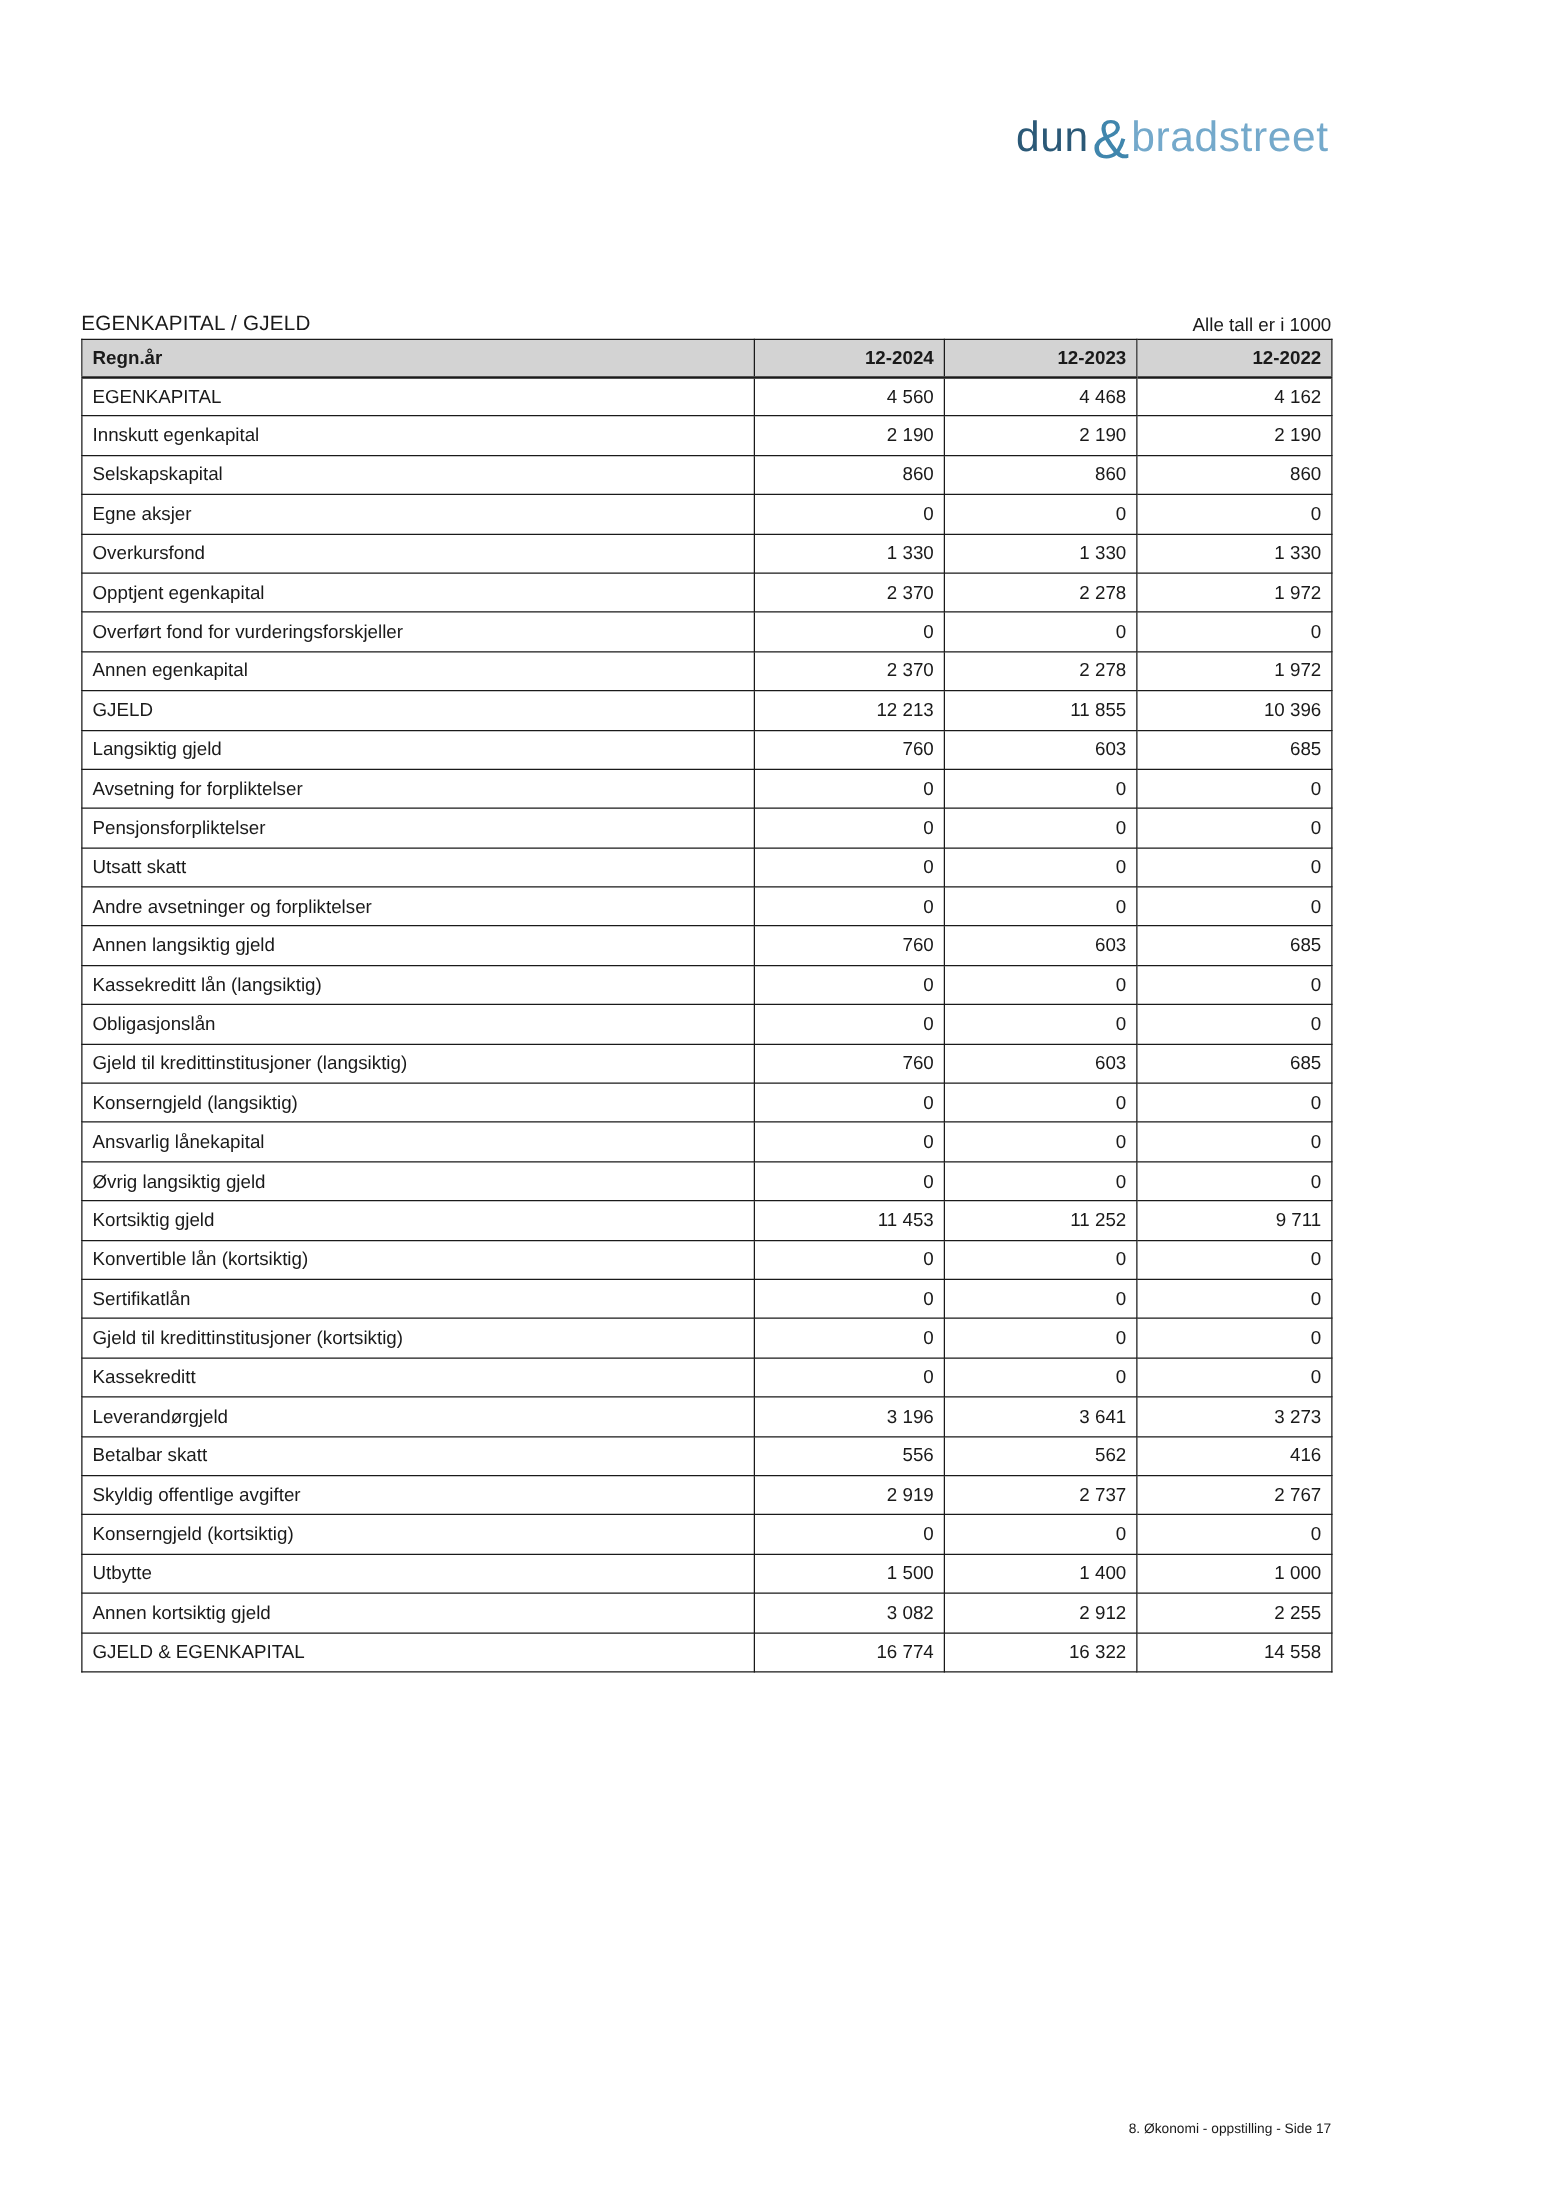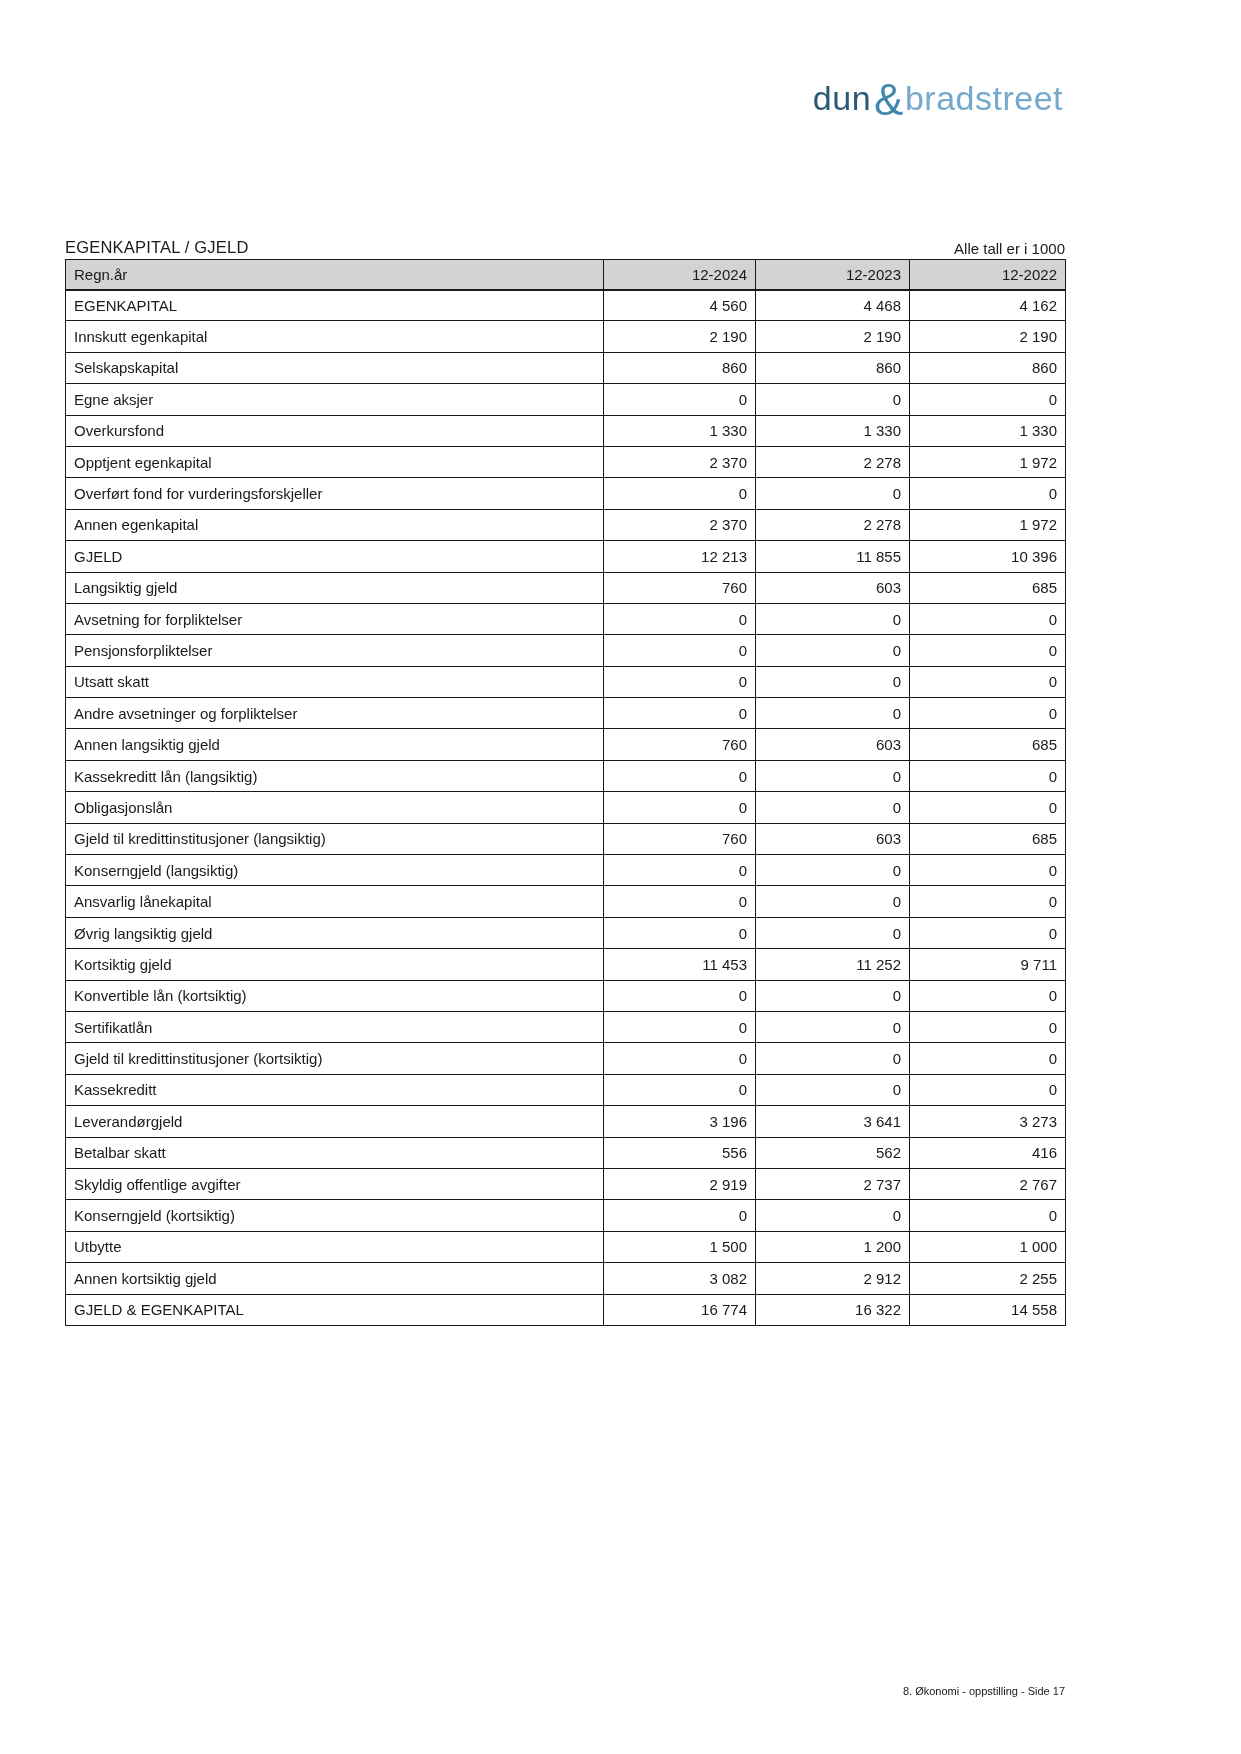--- a/index.html
+++ b/index.html
@@ -12,21 +12,21 @@
   .page {
     position: relative;
     width: 1241px;
     height: 1754px;
     background: #ffffff;
     overflow: hidden;
   }
   .content {
     position: absolute;
     left: 65px;
-    top: 4px;
+    top: 16px;
     width: 1000px;
     height: 1676px;
   }
   
   .logo {
     position: absolute;
     top: 74px;
     right: 2px;
     font-size: 34px;
     font-weight: 300;
@@ -75,21 +75,21 @@
   table.balance th, table.balance td {
     border: 1px solid #1a1a1a;
     padding: 0 8px;
     box-sizing: border-box;
     white-space: nowrap;
     overflow: hidden;
   }
   table.balance thead th {
     background: #d3d3d3;
     height: 30px;
-    font-weight: normal;
+    font-weight: bold;
     text-align: right;
     border-bottom: 2px solid #1a1a1a;
   }
   table.balance thead th:first-child { text-align: left; }
   table.balance tbody td { height: 31.4px; }
   table.balance td.num { text-align: right; }
   table.balance tr.bold-row td { font-weight: normal; }
   table.balance { border: 1.5px solid #1a1a1a; }
   
   .footer {
@@ -308,21 +308,21 @@
           </tr>
           <tr>
             <td>Konserngjeld (kortsiktig)</td>
             <td class="num">0</td>
             <td class="num">0</td>
             <td class="num">0</td>
           </tr>
           <tr>
             <td>Utbytte</td>
             <td class="num">1 500</td>
-            <td class="num">1 200</td>
+            <td class="num">1 400</td>
             <td class="num">1 000</td>
           </tr>
           <tr>
             <td>Annen kortsiktig gjeld</td>
             <td class="num">3 082</td>
             <td class="num">2 912</td>
             <td class="num">2 255</td>
           </tr>
           <tr class="bold-row">
             <td>GJELD &amp; EGENKAPITAL</td>

